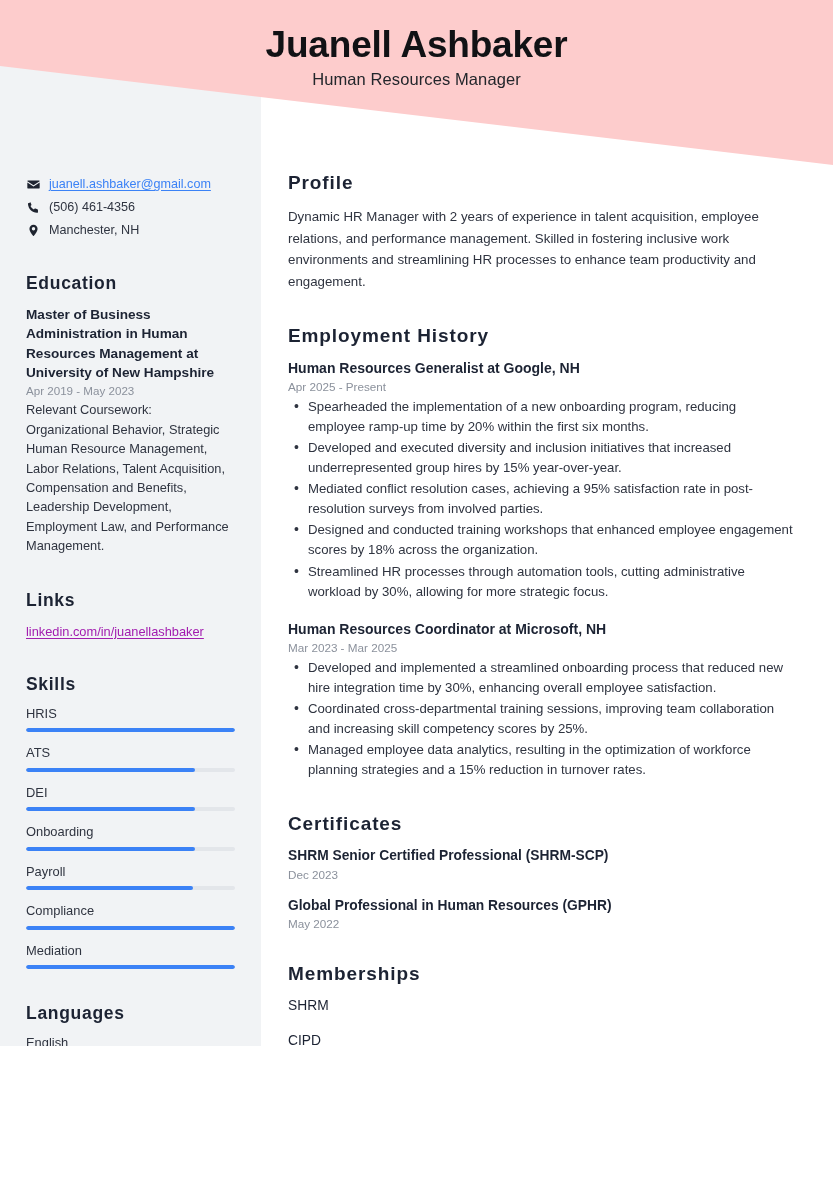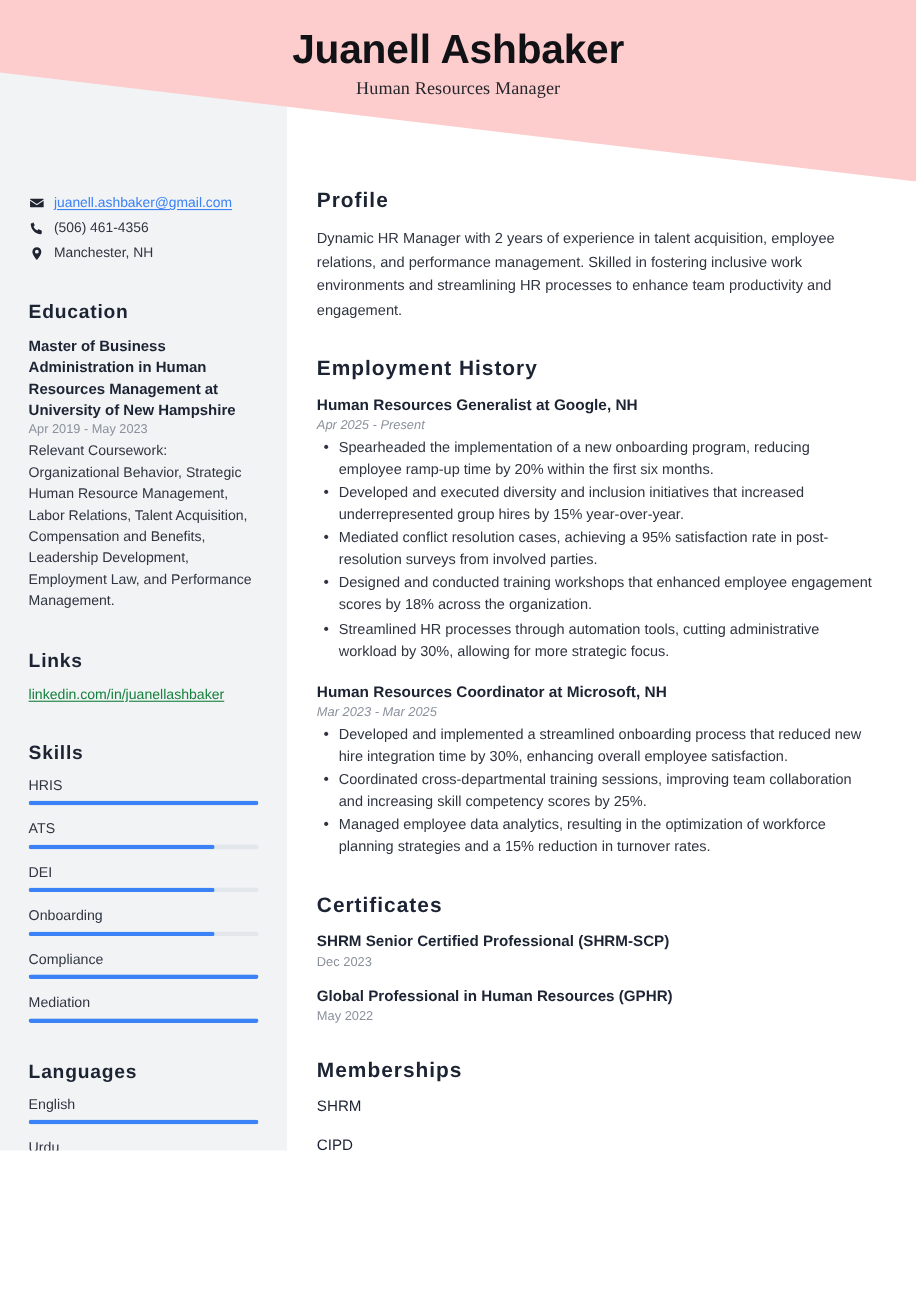--- a/index.html
+++ b/index.html
@@ -61,21 +61,20 @@
     letter-spacing: -0.2px;
     line-height: 1.12;
   }
 
   .job-title {
     margin-top: 5px;
     font-size: 16.5px;
     font-weight: 400;
     color: #23262b;
     letter-spacing: 0.1px;
-    font-family: Liberation Serif, serif;
   }
 
   
   .sidebar {
     position: absolute;
     left: 0;
     top: 0;
     width: 261px;
     padding: 176px 26px 0 26px;
     z-index: 4;
@@ -141,21 +140,21 @@
 
   .edu-desc {
     font-size: 12.8px;
     color: #2f3440;
     line-height: 1.52;
   }
 
   .side-link {
     display: inline-block;
     font-size: 12.8px;
-    color: #15803d;
+    color: #a21caf;
     text-decoration: underline;
     text-underline-offset: 1.5px;
     word-break: break-all;
   }
 
   
   .bar-item { margin-bottom: 13px; }
   .bar-label {
     font-size: 12.9px;
     color: #2f3440;
@@ -215,21 +214,20 @@
     font-weight: 700;
     color: #1c2333;
     line-height: 1.35;
   }
 
   .job-dates {
     font-size: 11.7px;
     color: #8b919c;
     margin-top: 2px;
     margin-bottom: 4px;
-    font-style: italic;
   }
 
   .bullets {
     list-style: none;
     padding-left: 0;
     margin: 0;
   }
 
   .bullets li {
     position: relative;
@@ -346,20 +344,26 @@
           <div class="bar-item">
             <div class="bar-label">DEI</div>
             <div class="bar-track">
               <div class="bar-fill" style="width: 81%; background: rgb(59, 130, 246);"></div>
             </div>
           </div>
           <div class="bar-item">
             <div class="bar-label">Onboarding</div>
             <div class="bar-track">
               <div class="bar-fill" style="width: 81%; background: rgb(59, 130, 246);"></div>
+            </div>
+          </div>
+          <div class="bar-item">
+            <div class="bar-label">Payroll</div>
+            <div class="bar-track">
+              <div class="bar-fill" style="width: 80%; background: rgb(59, 130, 246);"></div>
             </div>
           </div>
           <div class="bar-item">
             <div class="bar-label">Compliance</div>
             <div class="bar-track">
               <div class="bar-fill" style="width: 100%; background: rgb(59, 130, 246);"></div>
             </div>
           </div>
           <div class="bar-item">
             <div class="bar-label">Mediation</div>

